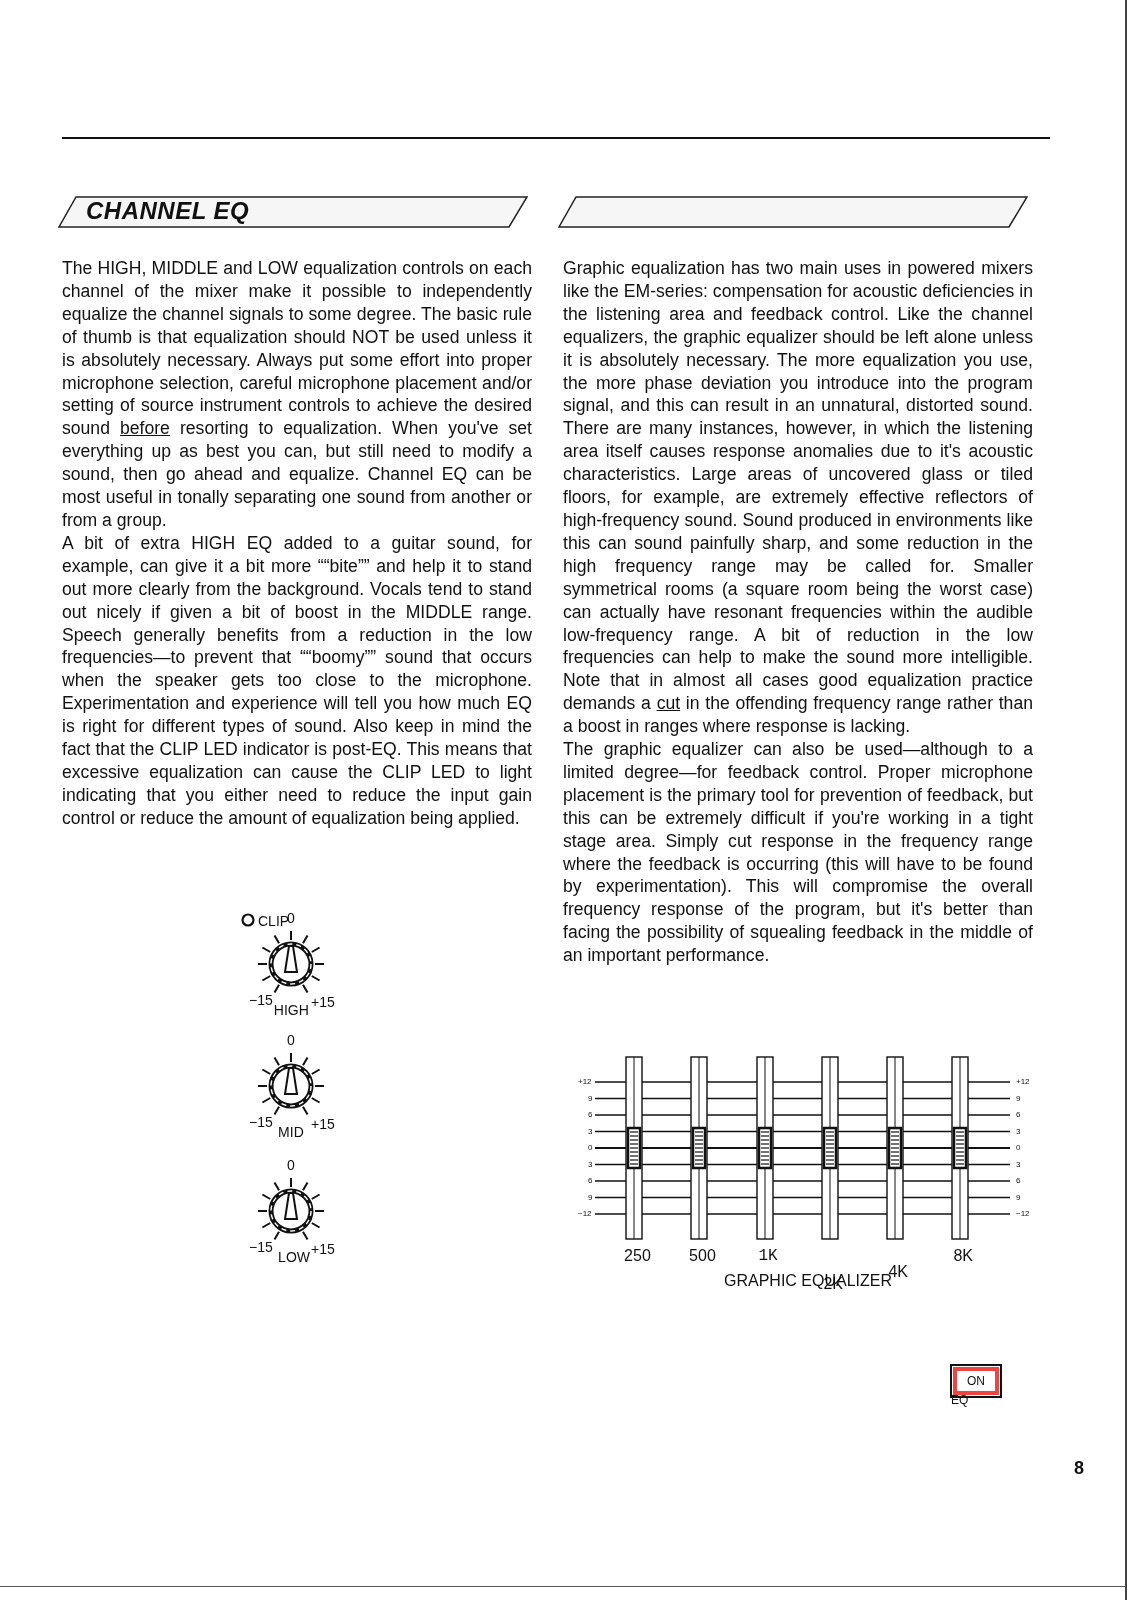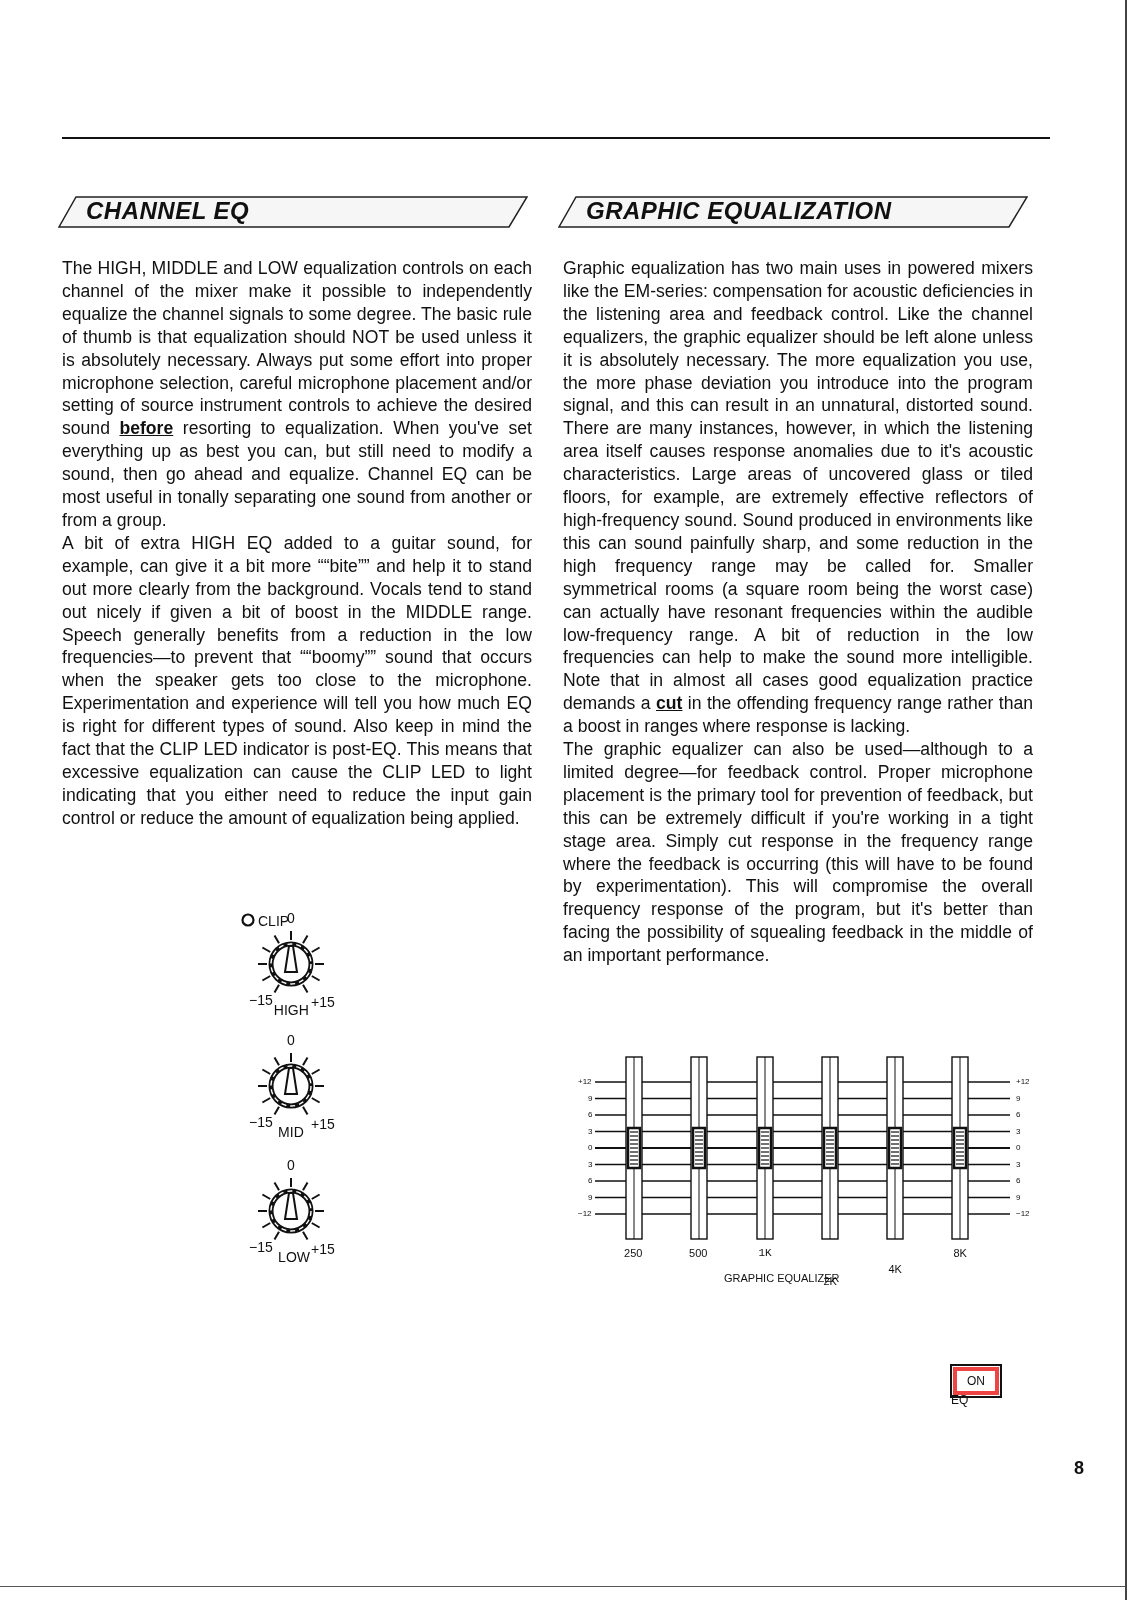--- a/index.html
+++ b/index.html
@@ -5,23 +5,23 @@
   html, body { margin:0; padding:0; background:#fff; }
   body { width:1131px; height:1600px; position:relative; overflow:hidden; font-family:"Liberation Sans", sans-serif; color:#111; }
   .top-rule { position:absolute; left:62px; top:137px; width:988px; height:2px; background:#111; }
   .right-edge { position:absolute; right:4px; top:0; width:2px; height:1600px; background:#444; }
   .bottom-rule { position:absolute; left:0; top:1586px; width:1125px; height:1px; background:#555; }
   .heading-banner { position:absolute; top:196px; height:30px; }
   .heading-banner svg { position:absolute; left:0; top:0; }
   .heading-text { position:absolute; left:28px; top:1px; font-size:24px; font-weight:bold; font-style:italic; letter-spacing:0.5px; color:#111; white-space:nowrap; }
   .col { position:absolute; top:257px; width:470px; font-size:17.6px; line-height:22.9px; text-align:justify; }
   .col p { margin:0; }
-  .col u { text-decoration:underline;font-weight:bold; }
+  .col u { text-decoration:underline; }
   .knob-label { position:absolute; font-size:14px; white-space:nowrap; }
-  .eq-label { position:absolute; font-size:11px; white-space:nowrap; }
+  .eq-label { position:absolute; font-size:16px; white-space:nowrap; }
   .scale-label { position:absolute; font-size:8px; white-space:nowrap; }
   .page-num { position:absolute; left:1074px; top:1458px; font-size:18px; font-weight:bold; }
   .on-btn { position:absolute; left:953px; top:1367px; width:38px; height:20px; border:4px solid #ef4444; box-shadow: 0 0 0 1px #fff, 0 0 0 3px #111; font-size:12px; text-align:center; line-height:20px; }
   .eq-sw-label { position:absolute; left:972px; top:1418px; font-size:12px;text-align:right; }
 </style>
 </head>
 <body>
 
 <div class="top-rule"></div>
 <div class="right-edge"></div>
@@ -31,21 +31,20 @@
   <svg width="470" height="32">
     <polygon points="18,1 469,1 451,31 1,31" fill="#f6f6f6" stroke="#222" stroke-width="1.5"></polygon>
   </svg>
   <span class="heading-text">CHANNEL EQ</span>
 </div>
 
 <div class="heading-banner" style="left:558px;width:470px;">
   <svg width="470" height="32">
     <polygon points="18,1 469,1 451,31 1,31" fill="#f6f6f6" stroke="#222" stroke-width="1.5"></polygon>
   </svg>
-  <span class="heading-text">GRAPHIC EQUALIZATION</span>
 </div>
 
 <div class="col" style="left:62px;">
   <p><span>The HIGH, MIDDLE and LOW equalization controls on each channel of the mixer make it possible to independently equalize the channel signals to some degree. The basic rule of thumb is that equalization should NOT be used unless it is absolutely necessary. Always put some effort into proper microphone selection, careful microphone placement and/or setting of source instrument controls to achieve the desired sound </span><u>before</u><span> resorting to equalization. When you've set everything up as best you can, but still need to modify a sound, then go ahead and equalize. Channel EQ can be most useful in tonally separating one sound from another or from a group.</span></p>
   <p>A bit of extra HIGH EQ added to a guitar sound, for example, can give it a bit more ““bite”” and help it to stand out more clearly from the background. Vocals tend to stand out nicely if given a bit of boost in the MIDDLE range. Speech generally benefits from a reduction in the low frequencies—to prevent that ““boomy”” sound that occurs when the speaker gets too close to the microphone. Experimentation and experience will tell you how much EQ is right for different types of sound. Also keep in mind the fact that the CLIP LED indicator is post-EQ. This means that excessive equalization can cause the CLIP LED to light indicating that you either need to reduce the input gain control or reduce the amount of equalization being applied.</p>
 </div>
 
 <div class="col" style="left:563px;">
   <p><span>Graphic equalization has two main uses in powered mixers like the EM-series: compensation for acoustic deficiencies in the listening area and feedback control. Like the channel equalizers, the graphic equalizer should be left alone unless it is absolutely necessary. The more equalization you use, the more phase deviation you introduce into the program signal, and this can result in an unnatural, distorted sound. There are many instances, however, in which the listening area itself causes response anomalies due to it's acoustic characteristics. Large areas of uncovered glass or tiled floors, for example, are extremely effective reflectors of high-frequency sound. Sound produced in environments like this can sound painfully sharp, and some reduction in the high frequency range may be called for. Smaller symmetrical rooms (a square room being the worst case) can actually have resonant frequencies within the audible low-frequency range. A bit of reduction in the low frequencies can help to make the sound more intelligible. Note that in almost all cases good equalization practice demands a </span><u>cut</u><span> in the offending frequency range rather than a boost in ranges where response is lacking.</span></p>
   <p>The graphic equalizer can also be used—although to a limited degree—for feedback control. Proper microphone placement is the primary tool for prevention of feedback, but this can be extremely difficult if you're working in a tight stage area. Simply cut response in the frequency range where the feedback is occurring (this will have to be found by experimentation). This will compromise the overall frequency response of the program, but it's better than facing the possibility of squealing feedback in the middle of an important performance.</p>

